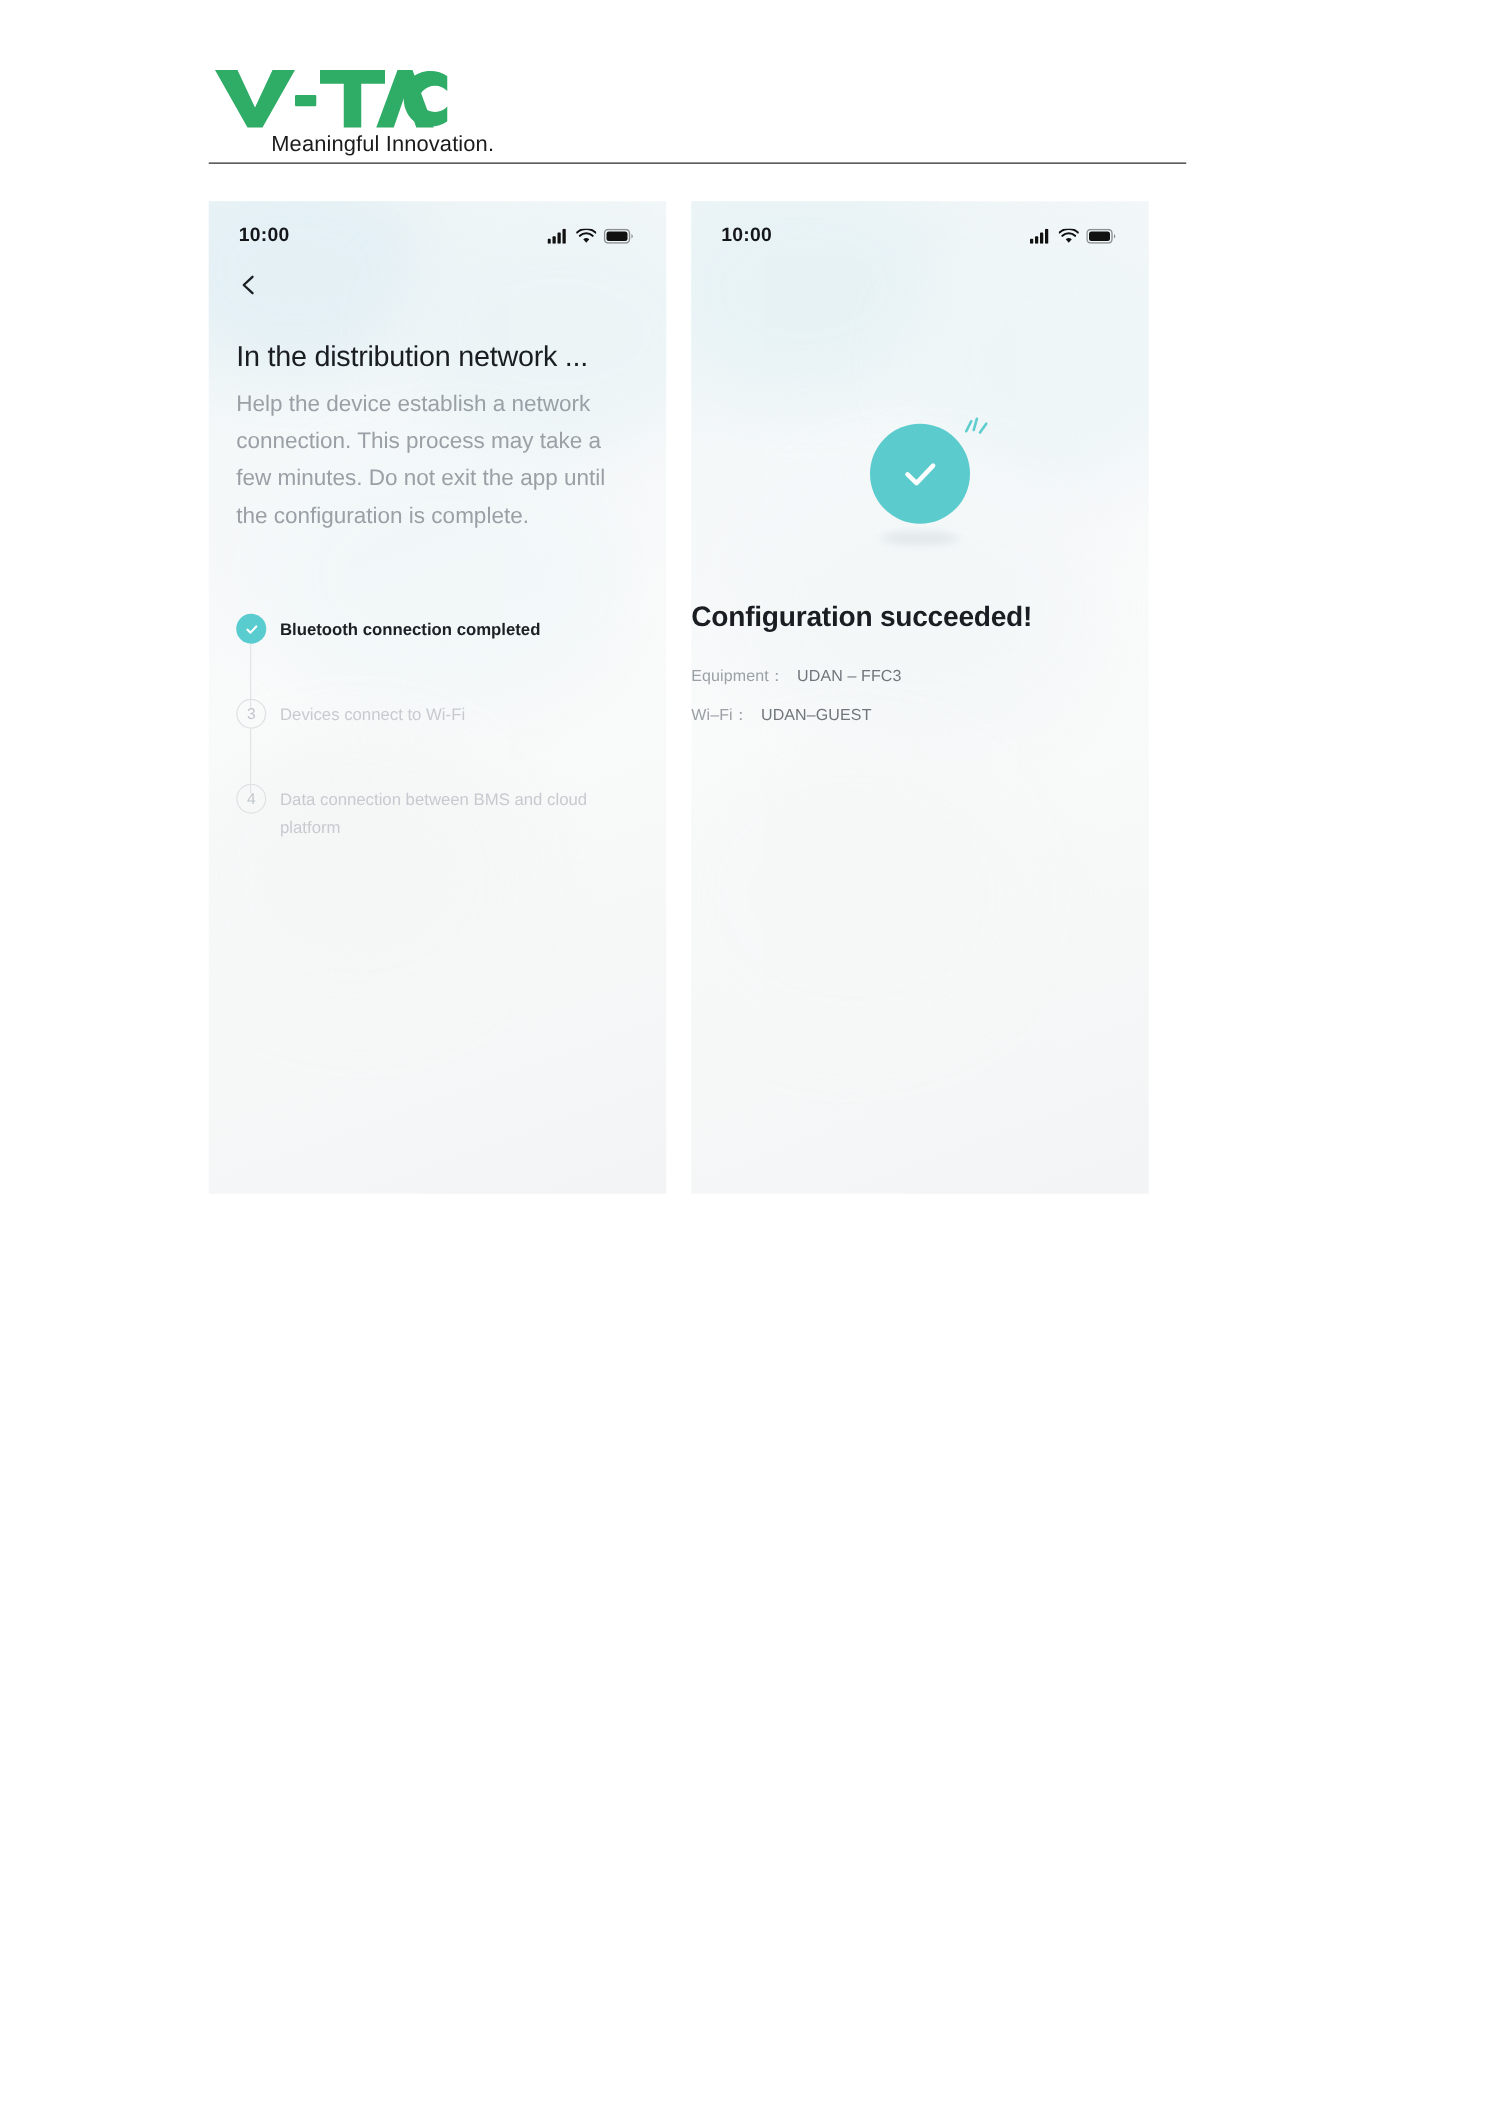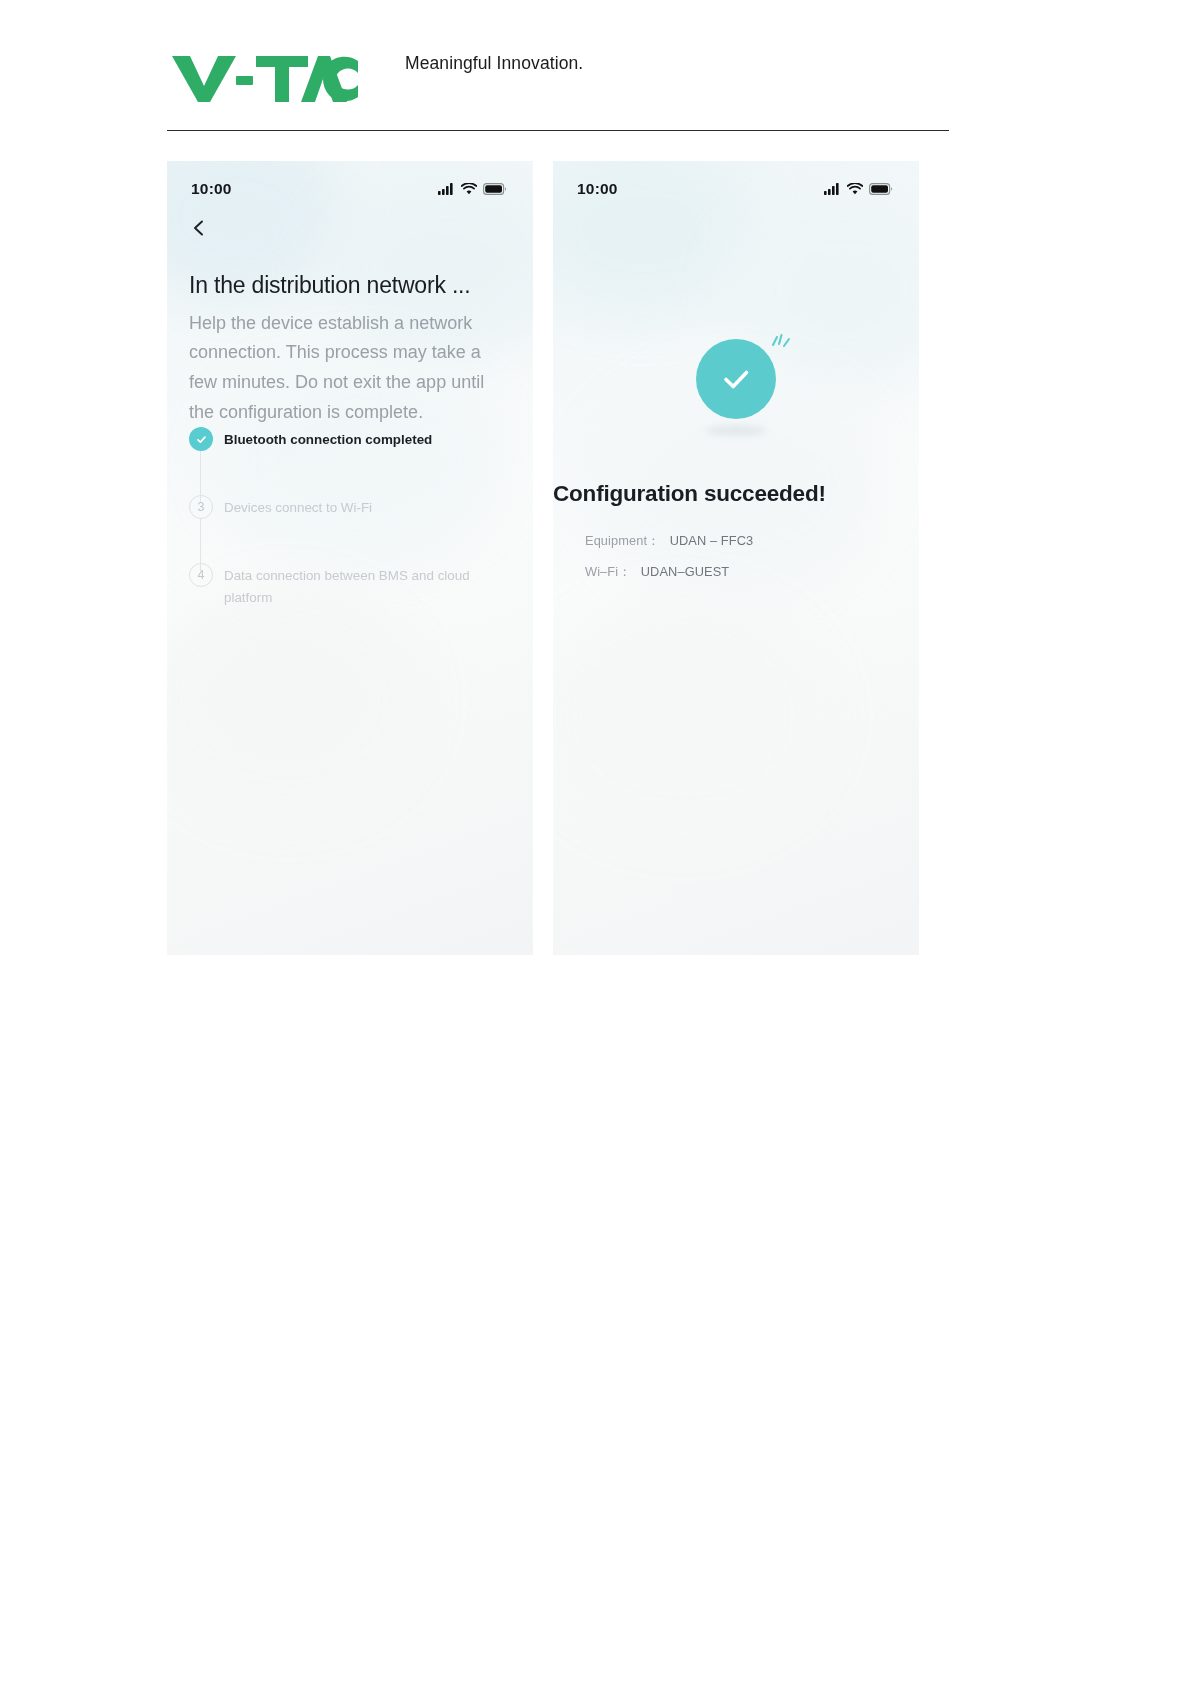--- a/index.html
+++ b/index.html
@@ -17,21 +17,21 @@
 
   
   .brand-header {
     position: absolute;
     left: 167px;
     top: 52px;
     width: 782px;
   }
   .brand-logo-wrap {
     display: flex;
-    flex-direction: row;
+    flex-direction: column;
     align-items: flex-start;
     padding-left: 3px;
   }
   .brand-logo-svg { display: block; }
   .brand-tagline {
     font-size: 17.5px;
     color: #1b1b1b;
     letter-spacing: 0.1px;
     margin-top: 1px;
     padding-left: 47px;
@@ -123,20 +123,21 @@
     font-size: 18px;
     line-height: 1.65;
     color: #9aa0a6;
     margin: 9px 0 0 0;
     max-width: 312px;
   }
 
   
   .steps {
     position: relative;
+    margin-top: 64px;
     padding-left: 0;
   }
   .step {
     position: relative;
     display: flex;
     align-items: flex-start;
     min-height: 68px;
   }
   .step:last-child { min-height: 46px; }
   .step-marker {
@@ -244,21 +245,21 @@
     margin: 62px 0 0 0;
     letter-spacing: -0.2px;
   }
   .kv-list { margin-top: 26px; }
   .kv-row {
     font-size: 12.8px;
     color: #8d9398;
     margin-bottom: 14px;
     letter-spacing: 0.1px;
   }
-  .kv-key { color: #9aa0a5; margin-left: 32px; }
+  .kv-key { color: #9aa0a5; }
   .kv-val { color: #70767b; margin-left: 6px; }
 
   .cta-zone {
     position: absolute;
     left: 0; right: 0;
     bottom: 36px;
     padding: 0 23px;
     box-sizing: border-box;
   }
   .btn-return {

